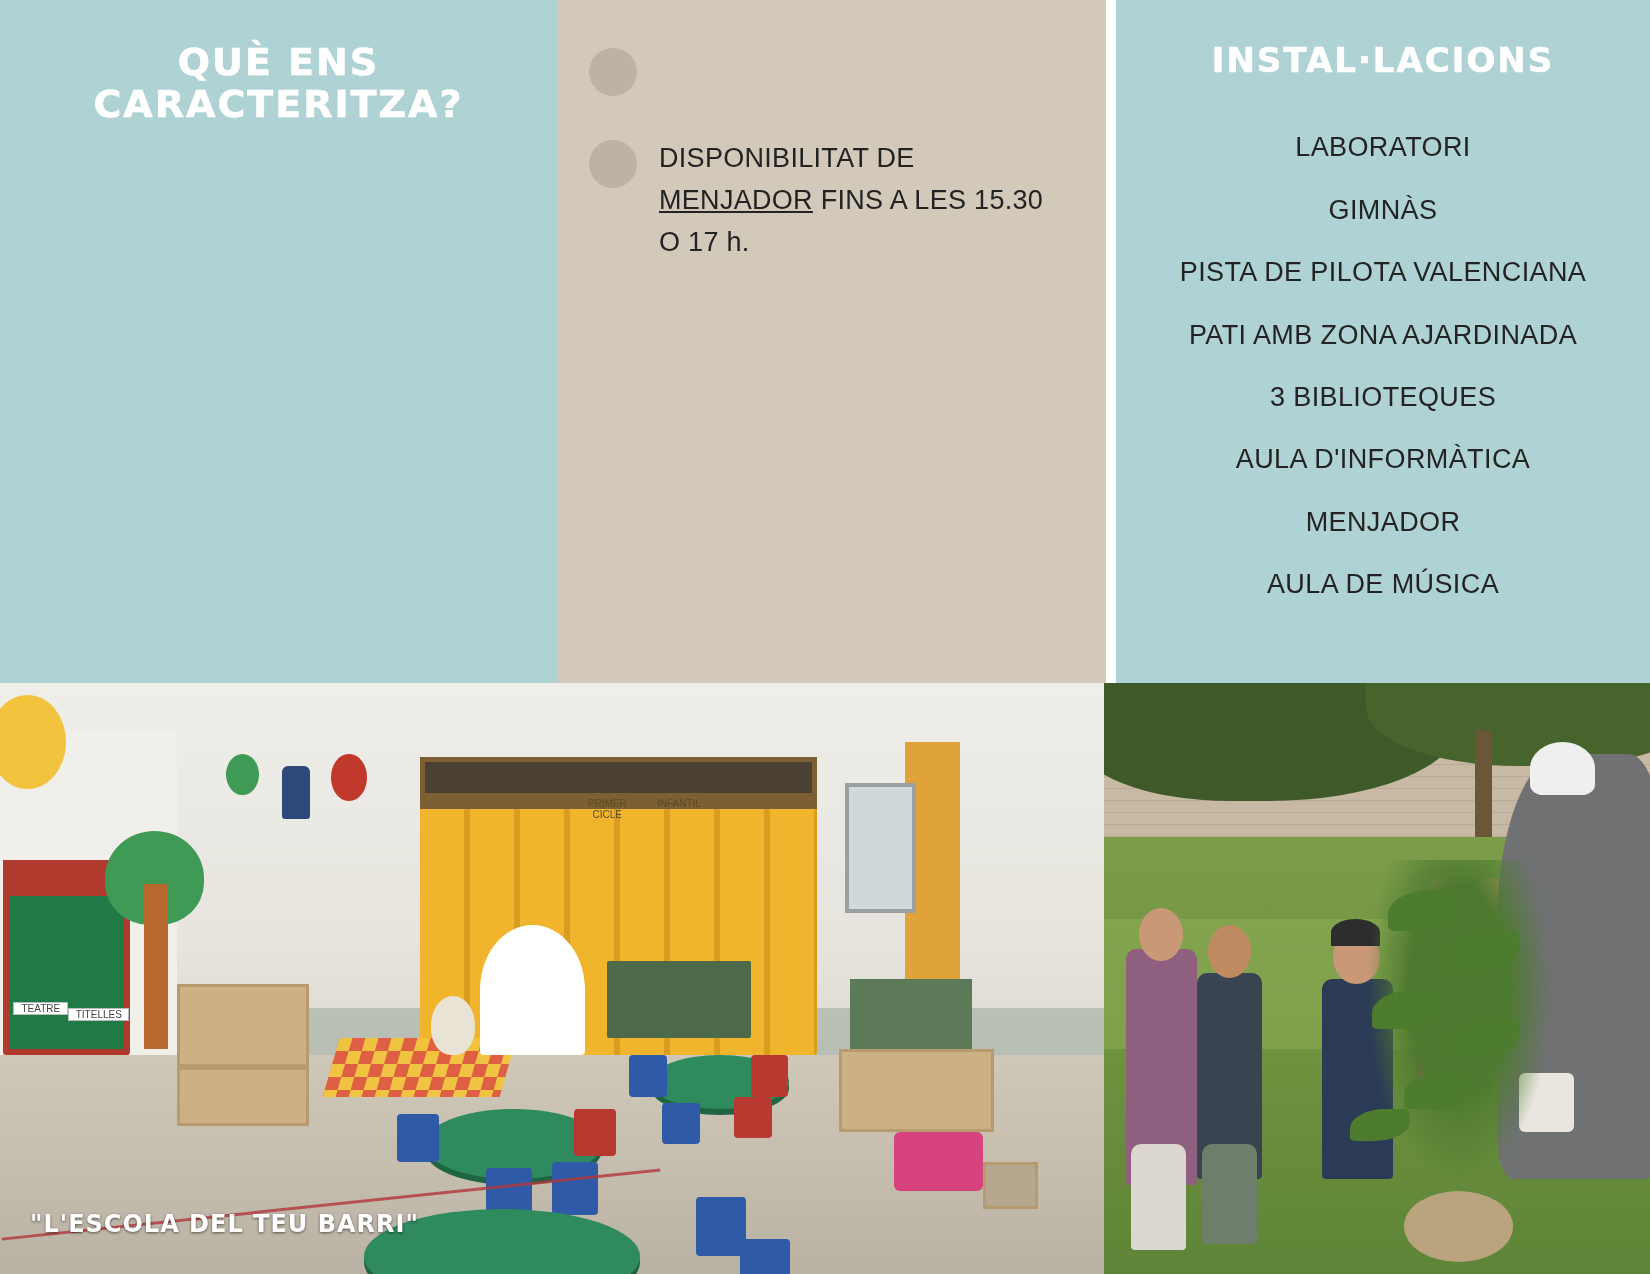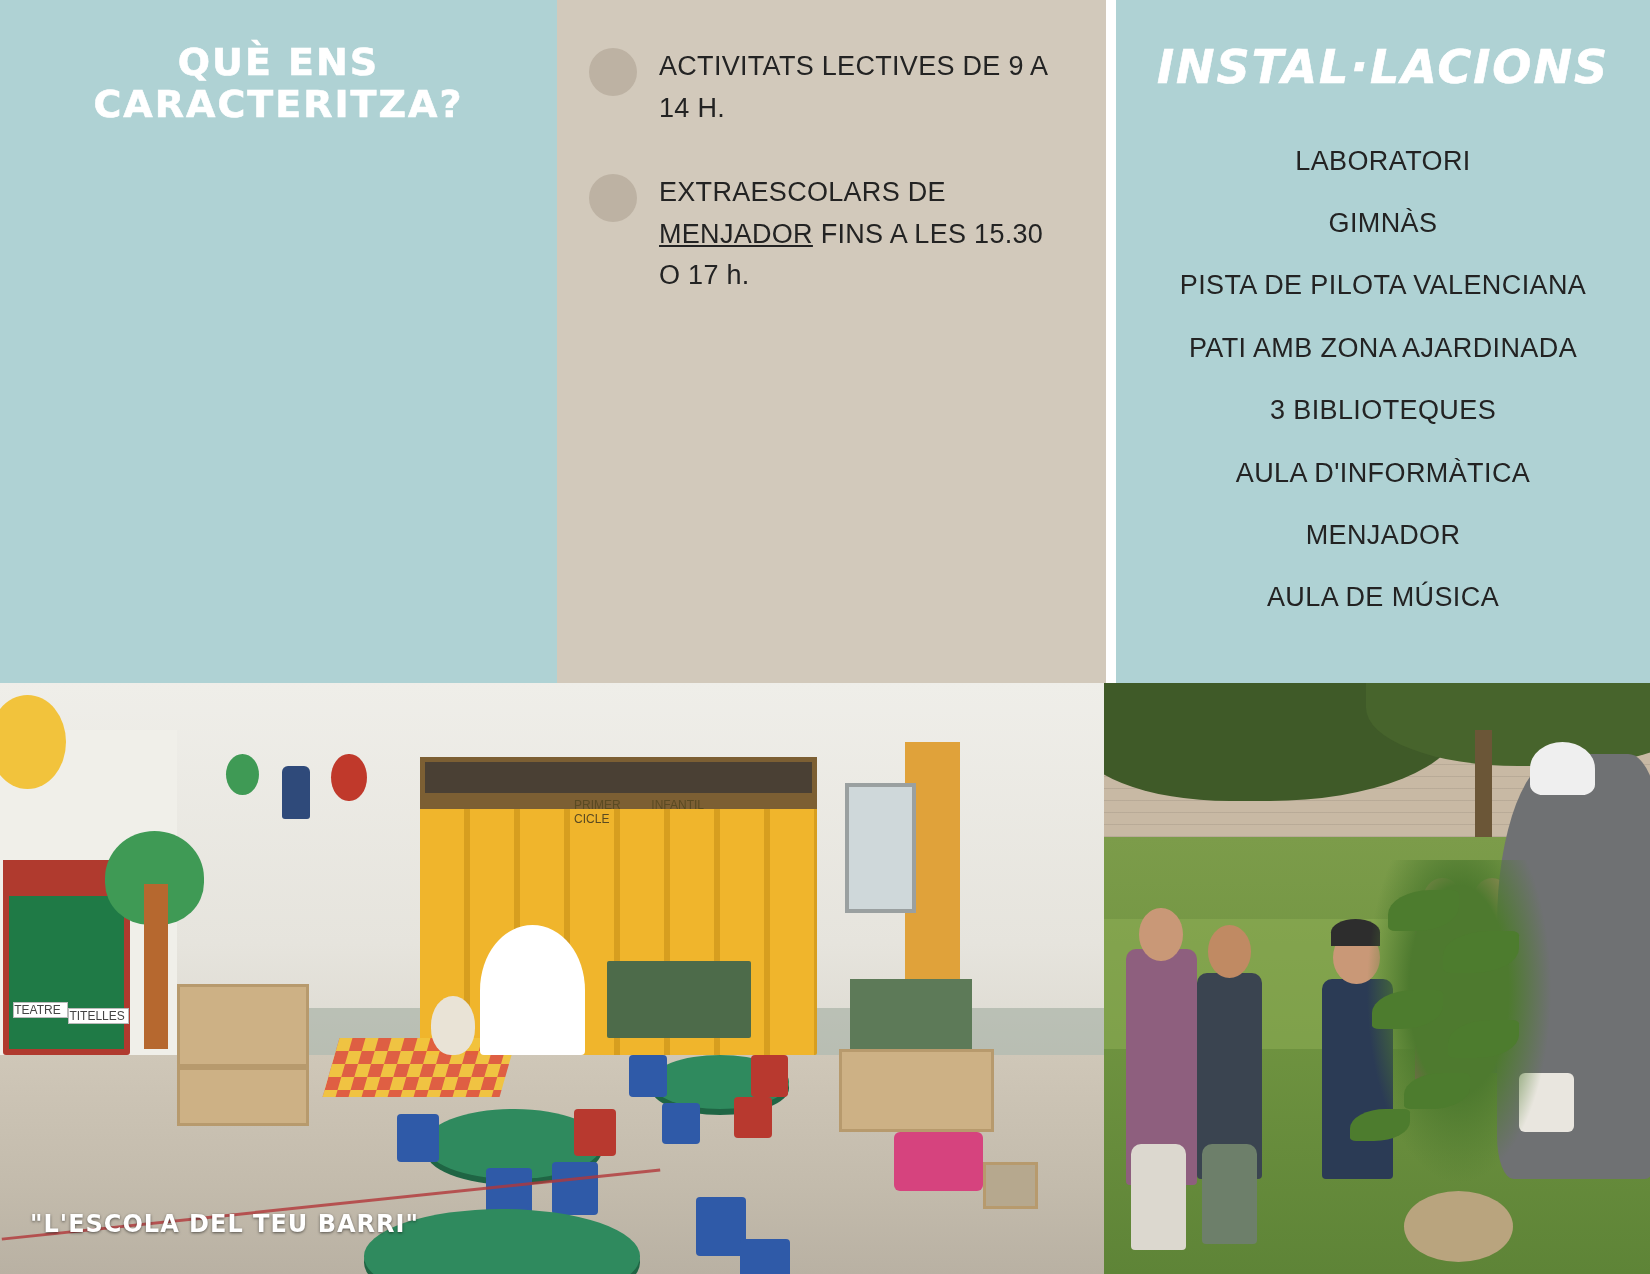--- a/index.html
+++ b/index.html
@@ -52,21 +52,21 @@
     text-align: center;
     letter-spacing: 2px;
     font-size: 38px;
     line-height: 1.1;
     text-transform: uppercase;
     font-family: "DejaVu Sans", sans-serif;
     -webkit-text-stroke: 0.6px #ffffff;
   }
   .heading-left  { margin-top: 42px; font-size: 38px; }
   .heading-mid   { margin-top: 42px; font-size: 38px; }
-  .heading-right { margin-top: 42px; font-size: 46px; font-style: italic; }
+  .heading-right { margin-top: 42px; font-size: 34px; }
 
   
   .left-list {
     margin-top: 56px;
     padding: 0 22px;
     list-style: none;
   }
   .left-list li {
     color: #232323;
     font-size: 27px;
@@ -256,21 +256,21 @@
   .cl-doll {
     position: absolute; left: 25.5%; top: 14%; width: 2.6%; height: 9%;
     background: #2f4a7a; border-radius: 6px 6px 3px 3px;
   }
   .cl-snowman {
     position: absolute; left: 39%; top: 53%; width: 4%; height: 10%;
     background: #e9e3d6; border-radius: 50% 50% 45% 45%;
   }
   .cl-label {
     position: absolute; background: #ffffff; border: 1px solid #bbb;
-    font-size: 12px; color: #444; 
+    font-size: 10px; color: #444; text-align: center;
   }
 
   .caption {
     position: absolute;
     left: 30px;
     bottom: 36px;
     color: #ffffff;
     font-size: 24px;
     font-weight: bold;
     letter-spacing: 1px;
@@ -346,28 +346,25 @@
   <div class="top-row">
 
     <div class="col col-left">
       <div class="heading heading-left">QUÈ ENS CARACTERITZA?</div>
     </div>
 
     <div class="col col-mid">
       <ul class="mid-list">
         <li>
           <span class="bullet"></span>
-          <span class="mid-text">
-            <span>ACTIVITATS LECTIVES DE  9 A 14 H.</span>
-          </span>
         </li>
         <li>
           <span class="bullet"></span>
           <span class="mid-text">
-            <span>EXTRAESCOLARS DE </span><span class="underline">MENJADOR</span><span>  FINS A LES 15.30 O 17 h.</span>
+            <span>DISPONIBILITAT DE </span><span class="underline">MENJADOR</span><span>  FINS A LES 15.30 O 17 h.</span>
           </span>
         </li>
       </ul>
     </div>
 
     <div class="col col-gap"></div>
 
     <div class="col col-right">
       <div class="heading heading-right">INSTAL·LACIONS</div>
       <ul class="right-list">

